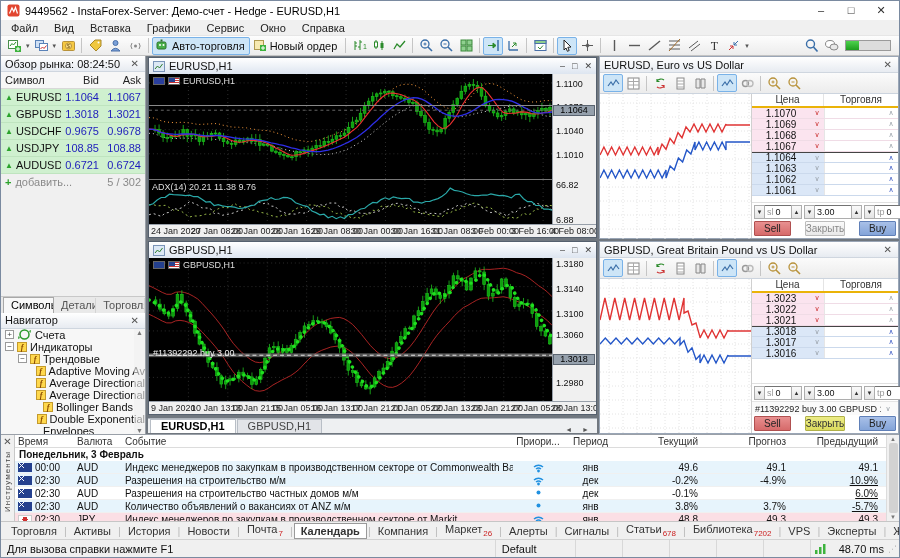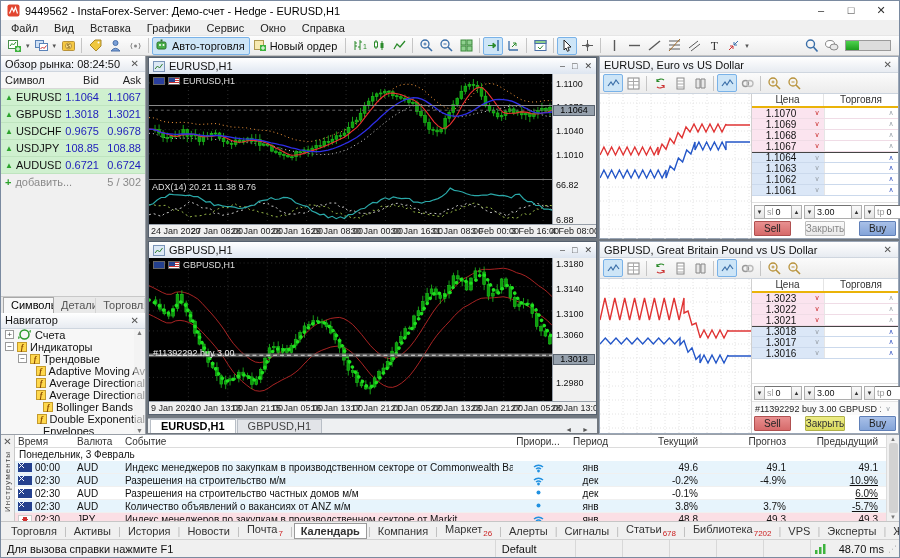--- a/index.html
+++ b/index.html
@@ -109,21 +109,21 @@
 .btn-close{background:linear-gradient(#fafafa,#e8e8e8);border:1px solid #bcbcbc;color:#888}
 .btn-close.yel{background:linear-gradient(#ecec86,#dcdc5e);border:1px solid #b0b048;color:#333}
 .btn-buy{background:linear-gradient(#a8c0e8,#84a4d8);border:1px solid #6080b8;color:#222}
 
 .tools{height:87px;flex:none;display:flex;background:#fff;border-top:1px solid #9aa0a8}
 .strip{width:14px;flex:none;background:#f0f0f0;border-right:1px solid #c8c8c8;display:flex;flex-direction:column;align-items:center;padding-top:1px}
 .strip .vt{writing-mode:vertical-rl;transform:rotate(180deg);font-size:8px;color:#444;margin-top:4px;letter-spacing:1px}
 .cal{flex:1;display:flex;flex-direction:column;overflow:hidden;font-size:10px}
 .crow{display:flex;align-items:center;height:13px;flex:none;border-bottom:1px solid #f0f0f0}
 .crow.hdr{color:#333;border-bottom:1px solid #dcdcdc}
-.crow.grp{font-weight:normal;border-bottom:none}
+.crow.grp{font-weight:bold;border-bottom:none}
 .crow.blue{background:#e7f4fc}.crow.pink{background:#fbdfe5}.crow.white{background:#fff}
 .c-time{width:62px;display:flex;align-items:center;gap:3px;padding-left:3px;flex:none}
 .c-cur{width:48px;flex:none}
 .c-ev{flex:1;overflow:hidden;white-space:nowrap}
 .c-pr{width:50px;text-align:center;flex:none}
 .c-per{width:55px;text-align:center;flex:none}
 .c-act,.c-fc{width:88px;text-align:right;padding-right:8px;flex:none}
 .c-pv{width:92px;text-align:right;padding-right:8px;flex:none}
 .u{text-decoration:underline}
 .fl{width:14px;height:9px;display:inline-block;flex:none}

